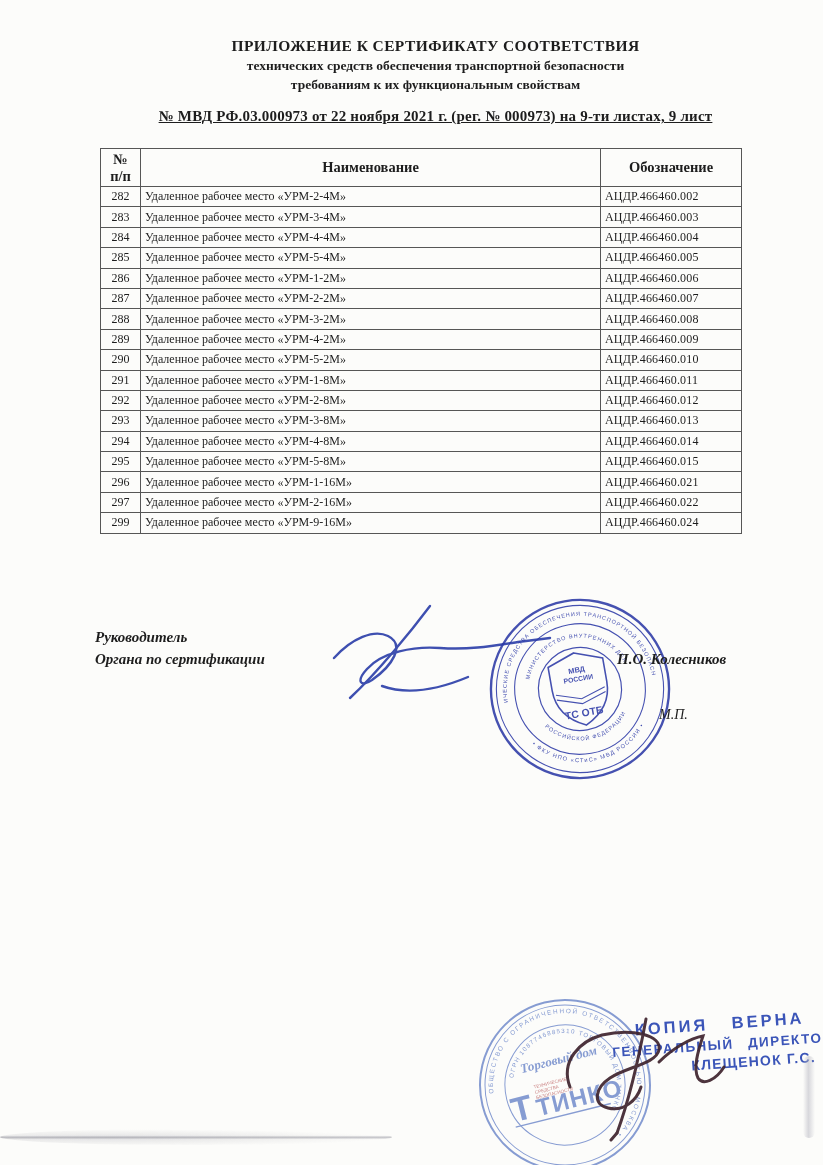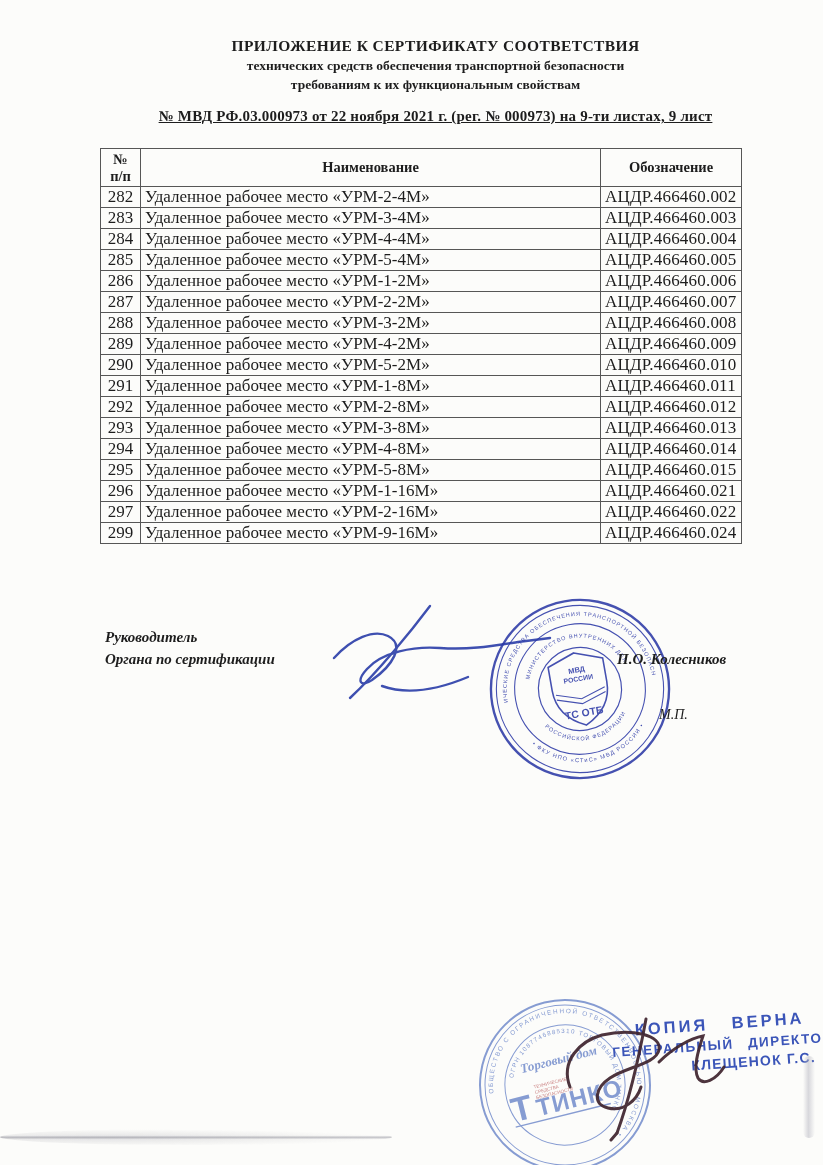--- a/index.html
+++ b/index.html
@@ -14,31 +14,31 @@
   .doc-sub{font-size:13.5px;font-weight:bold;line-height:19px;}
   .doc-number{margin-top:14px;font-size:15px;font-weight:bold;letter-spacing:.2px;text-decoration:underline;}
   
   .cert-table-wrap{position:absolute;left:100px;top:148px;width:642px;}
   table.cert{border-collapse:collapse;table-layout:fixed;width:641px;}
   table.cert col.c-num{width:40px;}
   table.cert col.c-name{width:460px;}
   table.cert col.c-code{width:141px;}
   table.cert th, table.cert td{
     border:1px solid #565656;padding:0 4px;
-    font-size:17px;overflow:hidden;white-space:nowrap;
+    font-size:12px;overflow:hidden;white-space:nowrap;
   }
   table.cert th{height:37px;font-weight:bold;text-align:center;font-size:14.5px;}
   th.num-head{font-size:13px;line-height:1.15;}
   table.cert td{height:19.4px;}
   td.cell-num{text-align:center;font-size:13.5px;}
   td.cell-name{padding-left:9px;}
   td.cell-code{padding-left:10px;letter-spacing:.2px;}
   
   .role-label{
-    position:absolute;left:105px;top:626px;
+    position:absolute;left:95px;top:626px;
     font-weight:bold;font-style:italic;font-size:15px;line-height:22px;
   }
   .signer-name{
     position:absolute;left:617px;top:651px;
     font-weight:bold;font-style:italic;font-size:15px;
   }
   .mp-label{position:absolute;left:659px;top:707px;font-style:italic;font-size:14px;text-align:right;}
   .sig-blue{position:absolute;left:322px;top:596px;}
   .mvd-stamp{position:absolute;left:486px;top:595px;opacity:.87;}
   

